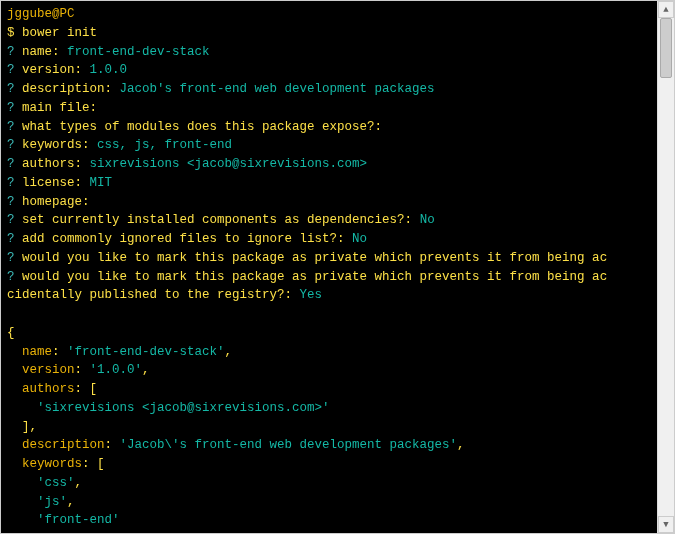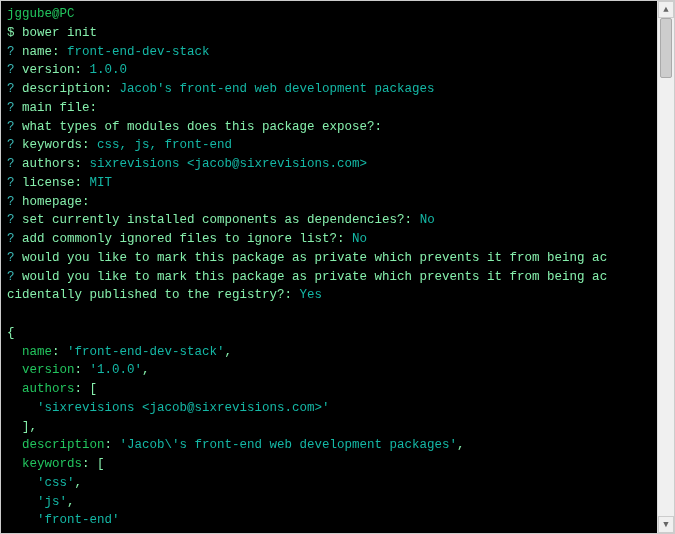--- a/index.html
+++ b/index.html
@@ -61,23 +61,23 @@
     .scroll-thumb {
       position: absolute;
       top: 0;
       left: 2px;
       right: 2px;
       height: 60px;
       background: #cdcdcd;
       border: 1px solid #aaa;
       border-radius: 2px;
     }
-    .green { color: #22c55e; }
+    .green { color: #eab308; }
     .teal { color: #14b8a6; }
-    .white { color: #86efac; }
+    .white { color: #fde047; }
     .line { display: block; }
     .q { color: #3cbab8; }
   </style>
 </head>
 <body>
 
 <div class="window">
   <div class="terminal"><span class="line"><span class="green">jggube@PC</span></span><span class="line white">$ bower init</span><span class="line"><span class="q">?</span> <span class="white">name:</span> <span class="teal">front-end-dev-stack</span></span><span class="line"><span class="q">?</span> <span class="white">version:</span> <span class="teal">1.0.0</span></span><span class="line"><span class="q">?</span> <span class="white">description:</span> <span class="teal">Jacob's front-end web development packages</span></span><span class="line"><span class="q">?</span> <span class="white">main file:</span></span><span class="line"><span class="q">?</span> <span class="white">what types of modules does this package expose?:</span></span><span class="line"><span class="q">?</span> <span class="white">keywords:</span> <span class="teal">css, js, front-end</span></span><span class="line"><span class="q">?</span> <span class="white">authors:</span> <span class="teal">sixrevisions &lt;jacob@sixrevisions.com&gt;</span></span><span class="line"><span class="q">?</span> <span class="white">license:</span> <span class="teal">MIT</span></span><span class="line"><span class="q">?</span> <span class="white">homepage:</span></span><span class="line"><span class="q">?</span> <span class="white">set currently installed components as dependencies?:</span> <span class="teal">No</span></span><span class="line"><span class="q">?</span> <span class="white">add commonly ignored files to ignore list?:</span> <span class="teal">No</span></span><span class="line"><span class="q">?</span> <span class="white">would you like to mark this package as private which prevents it from being ac</span></span><span class="line"><span class="q">?</span> <span class="white">would you like to mark this package as private which prevents it from being ac</span></span><span class="line"><span class="white">cidentally published to the registry?:</span> <span class="teal">Yes</span></span>
 <span class="line white">{</span><span class="line">  <span class="green">name</span><span class="white">: </span><span class="teal">'front-end-dev-stack'</span><span class="white">,</span></span><span class="line">  <span class="green">version</span><span class="white">: </span><span class="teal">'1.0.0'</span><span class="white">,</span></span><span class="line">  <span class="green">authors</span><span class="white">: </span><span class="white">[</span></span><span class="line">    <span class="teal">'sixrevisions &lt;jacob@sixrevisions.com&gt;'</span></span><span class="line">  <span class="white">]</span><span class="white">,</span></span><span class="line">  <span class="green">description</span><span class="white">: </span><span class="teal">'Jacob\'s front-end web development packages'</span><span class="white">,</span></span><span class="line">  <span class="green">keywords</span><span class="white">: </span><span class="white">[</span></span><span class="line">    <span class="teal">'css'</span><span class="white">,</span></span><span class="line">    <span class="teal">'js'</span><span class="white">,</span></span><span class="line">    <span class="teal">'front-end'</span></span><span class="line">  <span class="white">]</span><span class="white">,</span></span>
 </div>

